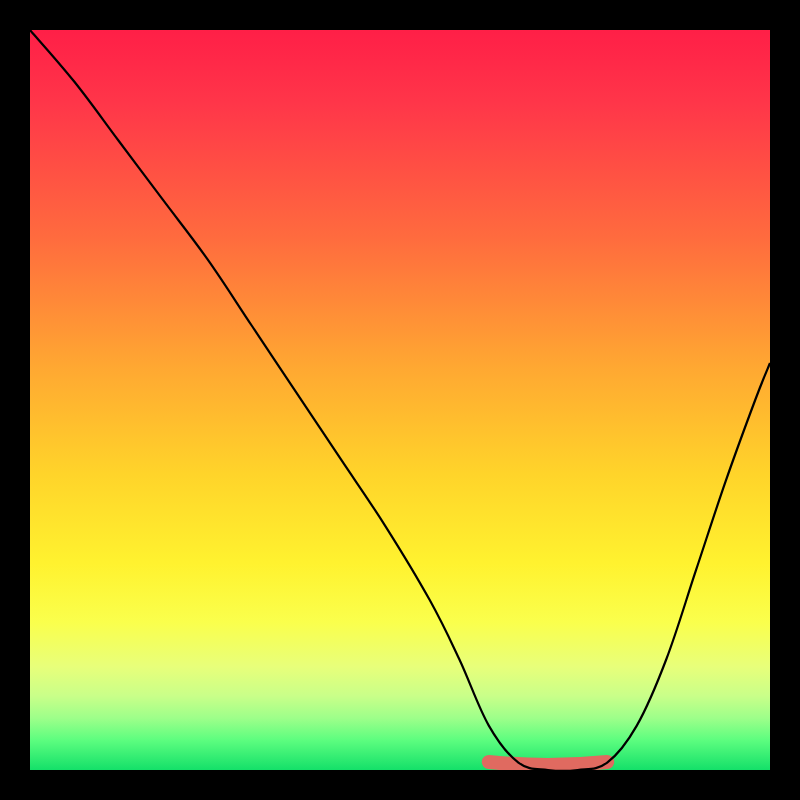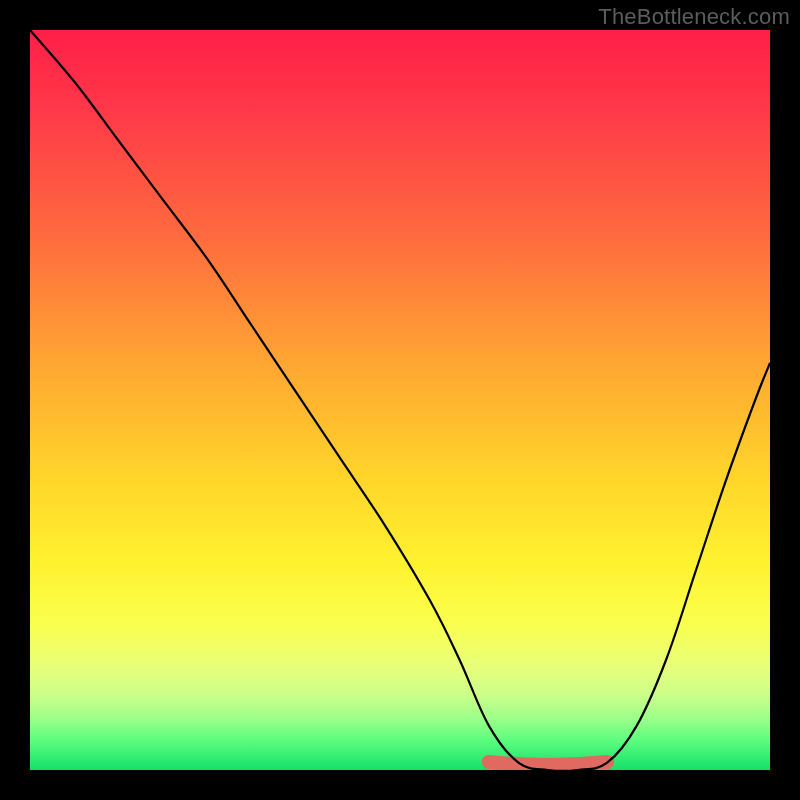--- a/index.html
+++ b/index.html
@@ -74,21 +74,20 @@
   .curve {
     stroke: #000;
     stroke-width: 2.2;
     fill: none;
   }
 </style>
 </head>
 <body>
 
 <div class="frame">
-  <div class="watermark">TheBottleneck.com</div>
 
   <div class="plot-area">
     <div class="gradient"></div>
 
     <svg class="curves" viewBox="0 0 740 740" preserveAspectRatio="none">
       <path id="accent-seg" class="thick-segment" d="M 458.8 732 Q 488.4 735 518 735 Q 547.6 735 577.2 732"></path>
       <path id="main-curve" class="curve" d="M 0 0 C 7.991999999999999 9.323999999999991, 28.416 31.819999999999954, 44.4 51.799999999999955 C 60.384 71.77999999999996, 72.816 89.688, 88.8 111 C 104.78399999999999 132.31199999999998, 117.216 148.88799999999992, 133.2 170.19999999999993 C 149.184 191.51199999999994, 161.61599999999999 206.75600000000003, 177.6 229.40000000000003 C 193.584 252.04400000000004, 206.016 272.024, 222 296 C 237.984 319.976, 250.41599999999997 338.62399999999997, 266.4 362.59999999999997 C 282.38399999999996 386.57599999999996, 294.81600000000003 405.224, 310.8 429.2 C 326.784 453.176, 339.216 470.49199999999996, 355.2 495.79999999999995 C 371.18399999999997 521.108, 386.28000000000003 545.824, 399.6 569.8 C 412.92 593.776, 418.544 606.356, 429.2 629 C 439.856 651.644, 448.144 676.952, 458.8 695.6 C 469.456 714.248, 477.744 724.6080000000001, 488.40000000000003 732.6 C 499.05600000000004 740.592, 507.344 738.668, 518 740 C 528.656 741.332, 536.944 741.332, 547.6 740 C 558.2560000000001 738.668, 566.5440000000001 740.592, 577.2 732.6 C 587.856 724.6080000000001, 596.144 714.248, 606.8 695.6 C 617.4559999999999 676.952, 625.7439999999999 656.972, 636.4 629 C 647.056 601.028, 655.344 572.168, 666 540.2 C 676.656 508.232, 684.944 482.036, 695.5999999999999 451.4 C 706.2559999999999 420.76399999999995, 717.208 391.312, 725.1999999999999 370 C 733.1919999999999 348.688, 737.336 339.65999999999997, 740 332.99999999999994"></path>
     </svg>
   </div>
 </div>

